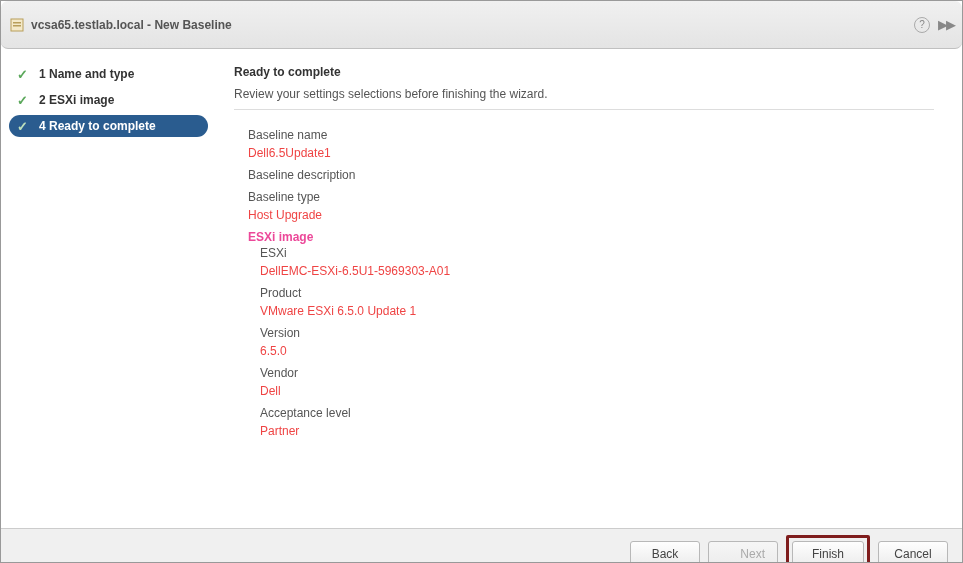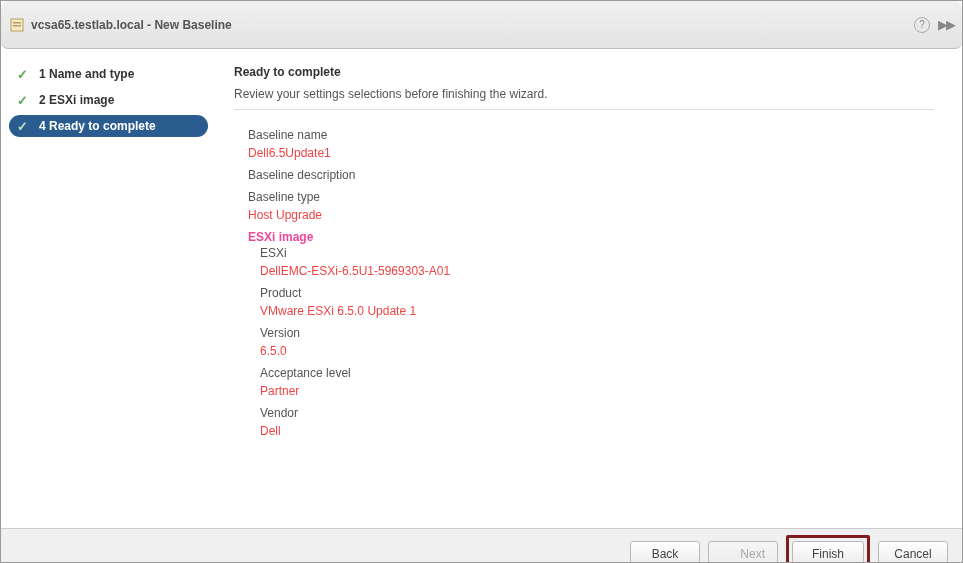--- a/index.html
+++ b/index.html
@@ -234,26 +234,26 @@
       </div>
       <div class="field-row">
         <span class="field-label" style="width:188px">Product</span>
         <span class="field-value">VMware ESXi 6.5.0 Update 1</span>
       </div>
       <div class="field-row">
         <span class="field-label" style="width:188px">Version</span>
         <span class="field-value">6.5.0</span>
       </div>
       <div class="field-row">
+        <span class="field-label" style="width:188px">Vendor</span>
+        <span class="field-value">Dell</span>
+      </div>
+      <div class="field-row">
         <span class="field-label" style="width:188px">Acceptance level</span>
         <span class="field-value">Partner</span>
-      </div>
-      <div class="field-row">
-        <span class="field-label" style="width:188px">Vendor</span>
-        <span class="field-value">Dell</span>
       </div>
     </div>
   </div>
 </div>
 
 <div class="footer">
   <button class="btn">Back</button>
   <button class="btn disabled">Next</button>
   <span class="btn-highlight">
     <button class="btn">Finish</button>

